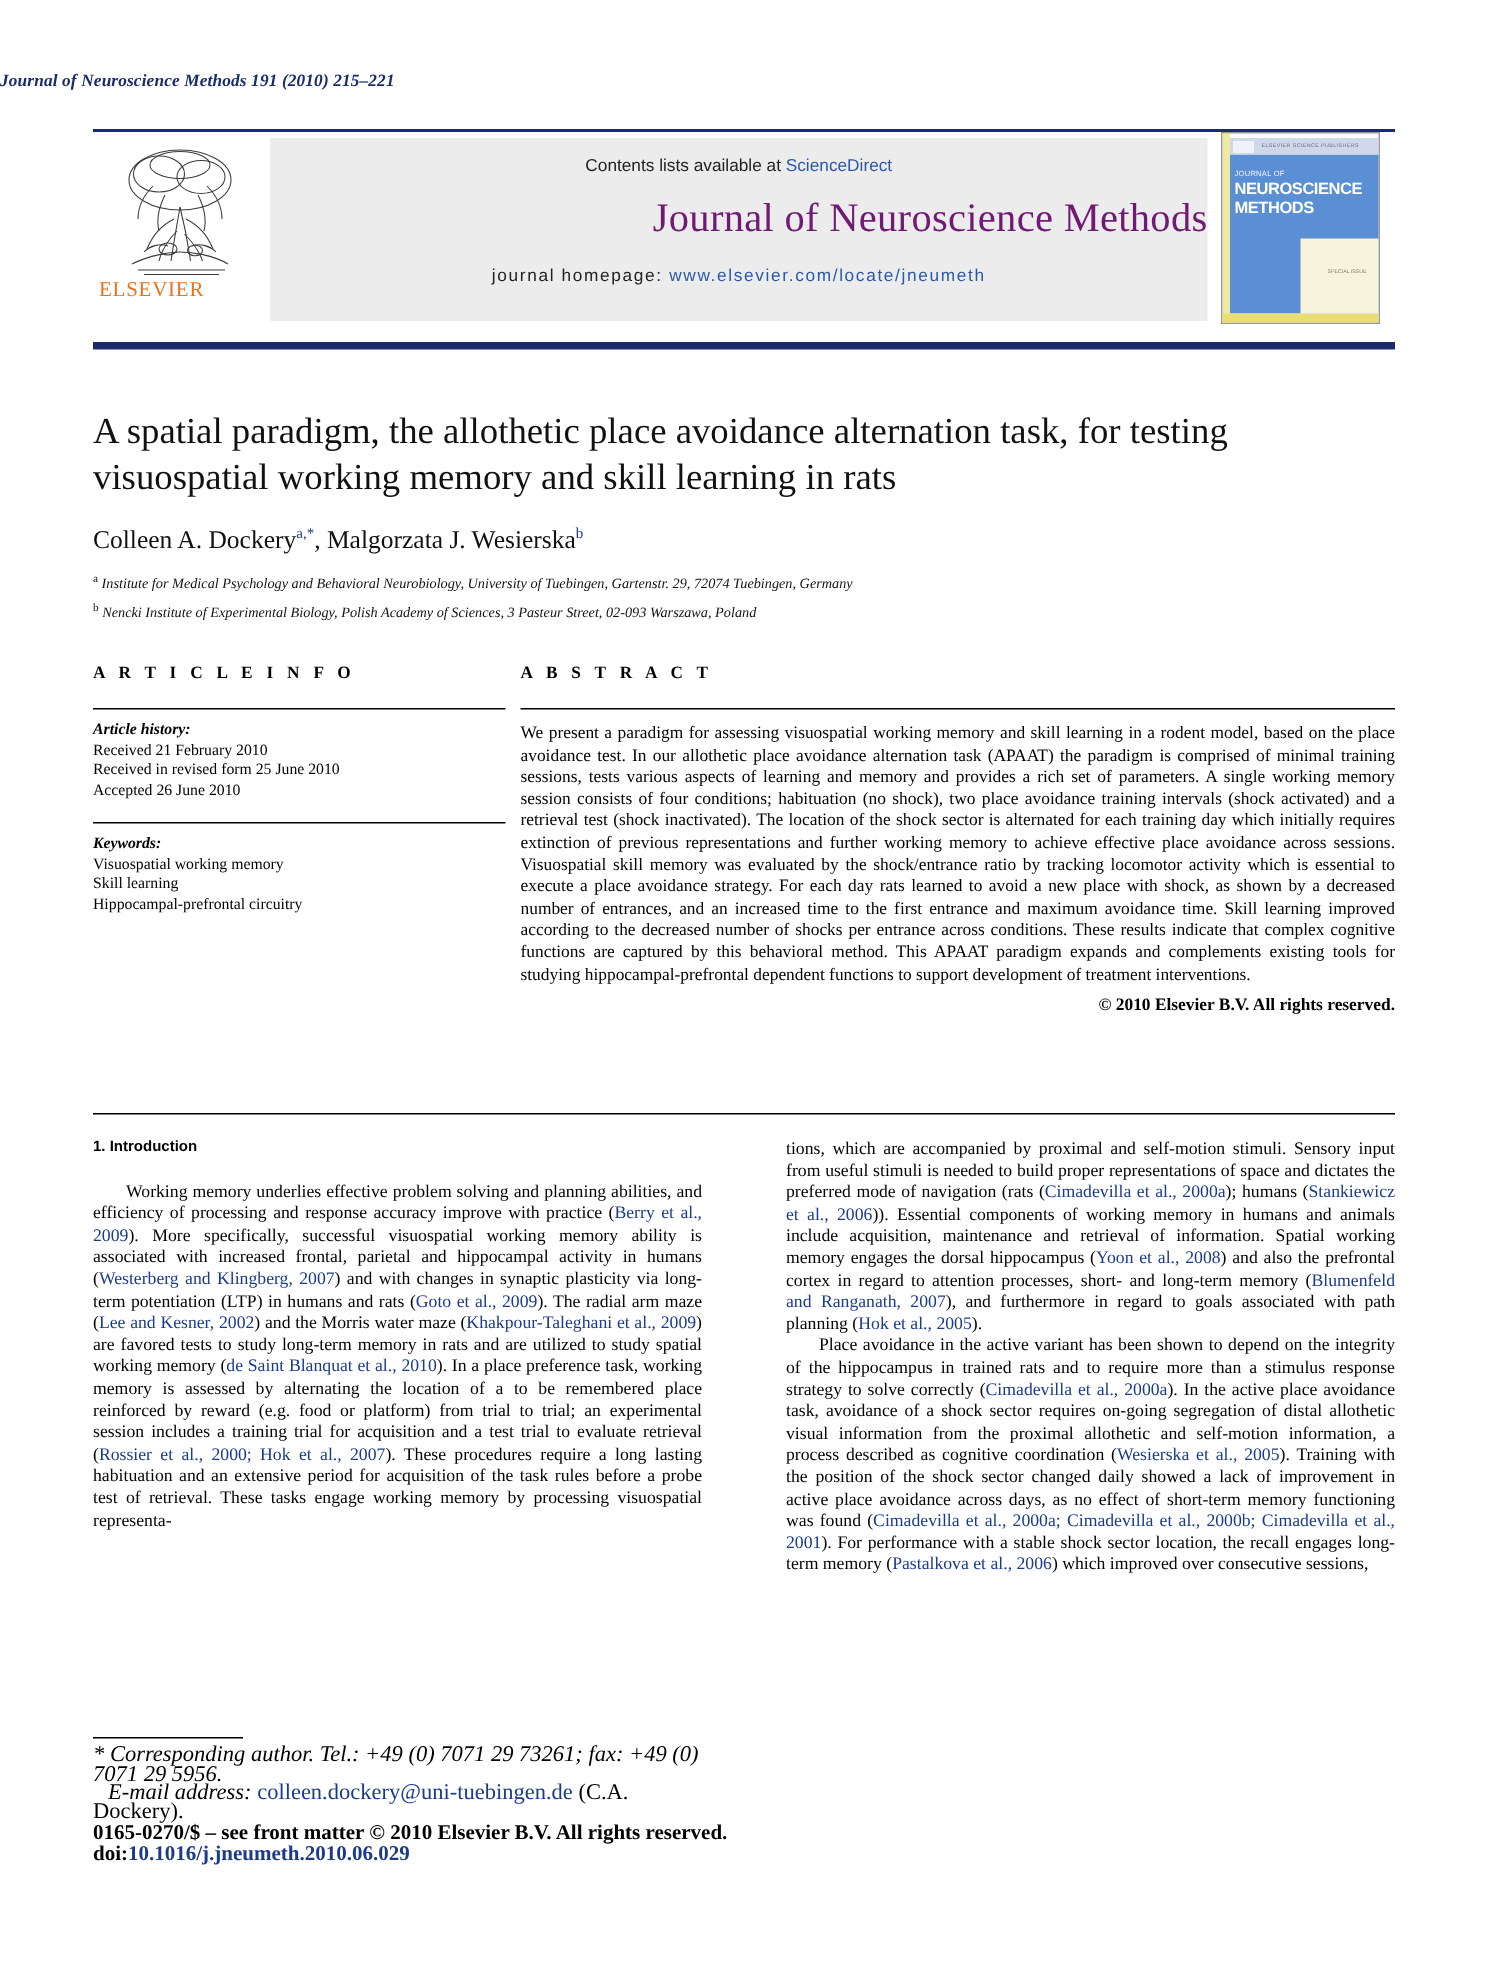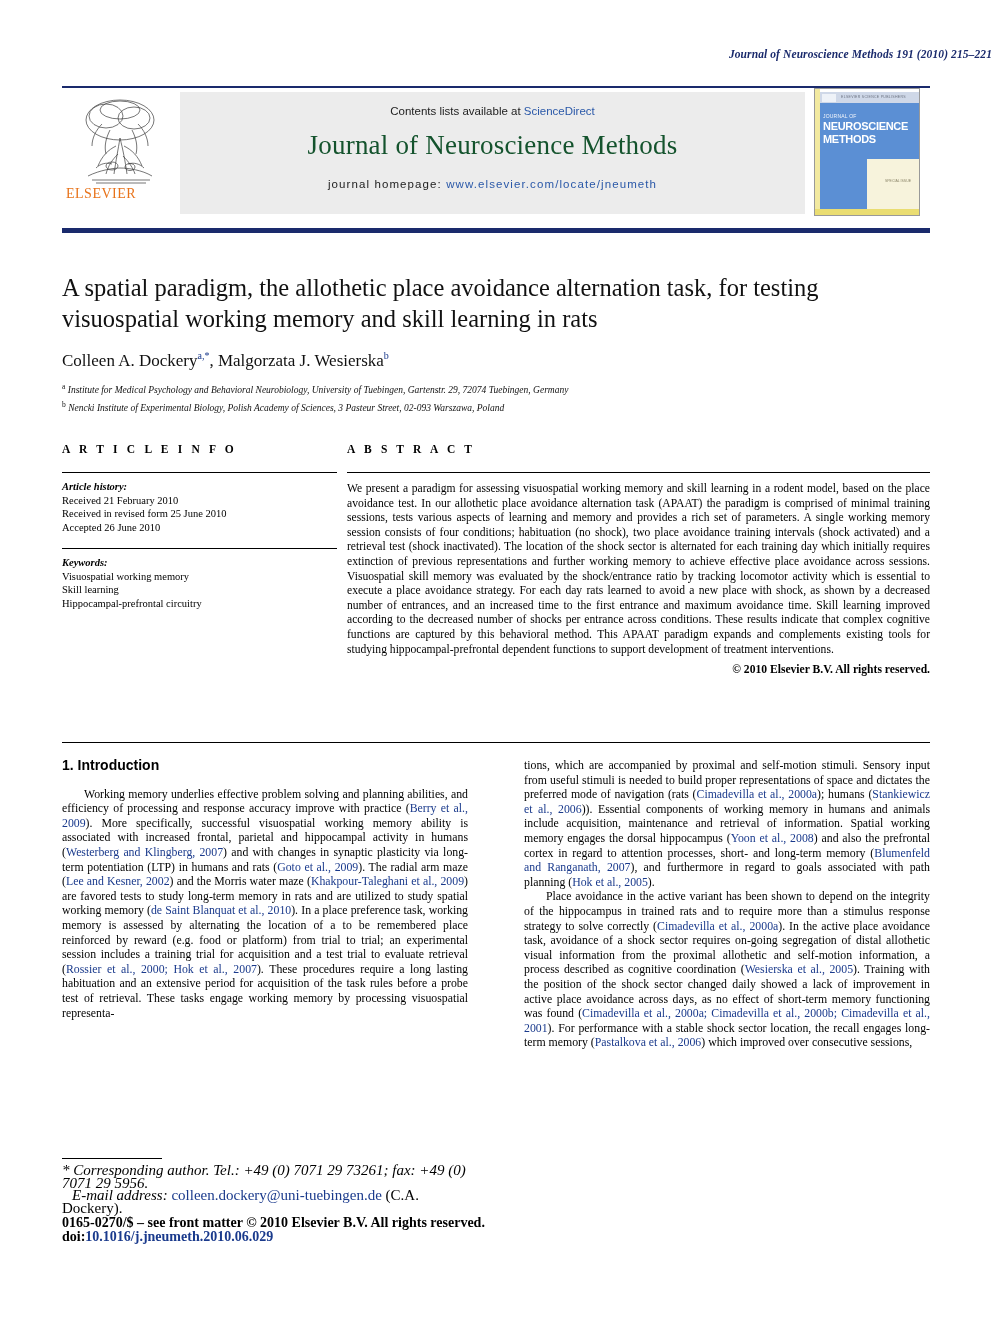--- a/index.html
+++ b/index.html
@@ -20,21 +20,21 @@
     left: 0; top: 0;
     width: 992px;
     height: 1323px;
   }
 
   
   .running-head {
     position: absolute;
     left: 0; top: 48px;
     width: 992px;
-    text-align: right;
+    text-align: left;
     font-size: 11.5px;
     font-weight: bold;
     font-style: italic;
     color: #1a2a6c;
     letter-spacing: 0.1px;
   }
 
   
   .masthead {
     position: absolute;
@@ -81,22 +81,23 @@
     font-size: 11.5px;
     color: #222;
   }
   .sciencedirect {
     color: #2a58a8;
   }
   .journal-title-big {
     margin-top: 13px;
     font-family: "Liberation Serif", serif;
     font-size: 27px;
-    color: #14532d;
+    color: #701a75;
     letter-spacing: 0.2px;
+    text-align: right;
   }
   .homepage-line {
     margin-top: 17px;
     font-family: "Liberation Sans", sans-serif;
     font-size: 11.5px;
     letter-spacing: 1.1px;
     color: #222;
   }
   .homepage-url { color: #2a58a8; }
 
@@ -256,21 +257,21 @@
     top: 758px;
     width: 406px;
     font-size: 11.8px;
     line-height: 14.6px;
     text-align: justify;
   }
   .body-col.left { left: 62px; }
   .body-col.right { left: 524px; }
   .sec-title {
     font-family: "Liberation Sans", sans-serif;
-    font-size: 14px;
+    font-size: 10px;
     font-weight: bold;
     margin: 0 0 14px 0;
   }
   .para { margin: 0 0 0 0; text-indent: 22px; }
   .para + .para { margin-top: 0; }
   .cite { color: #1a3a8c; }
 
   
   .footnote {
     position: absolute;

